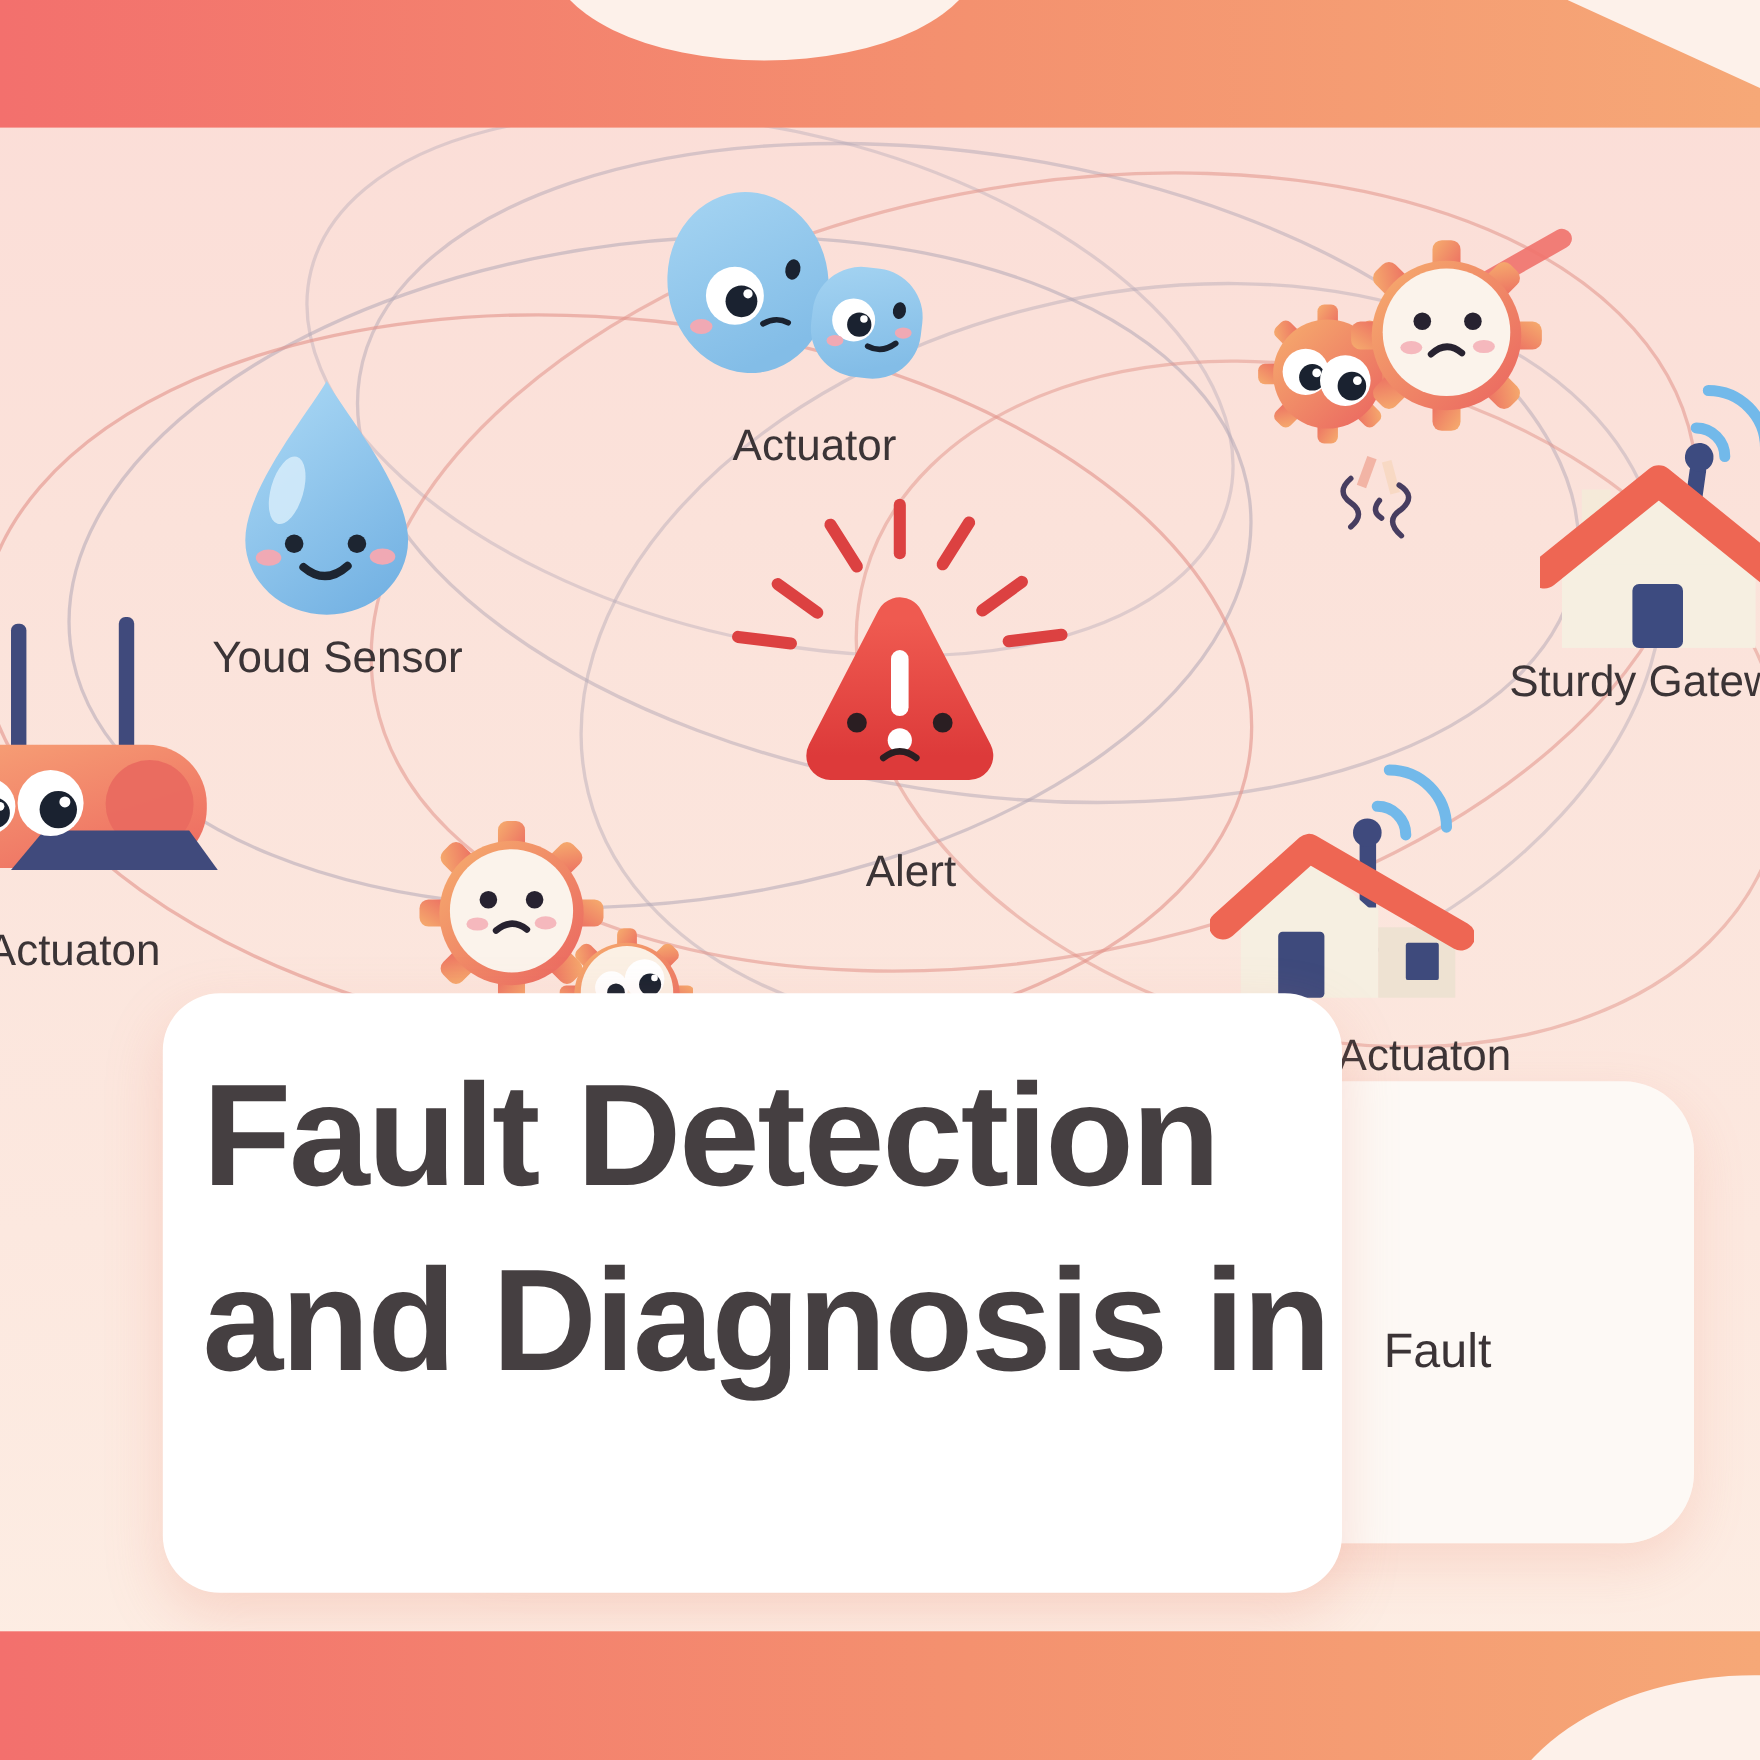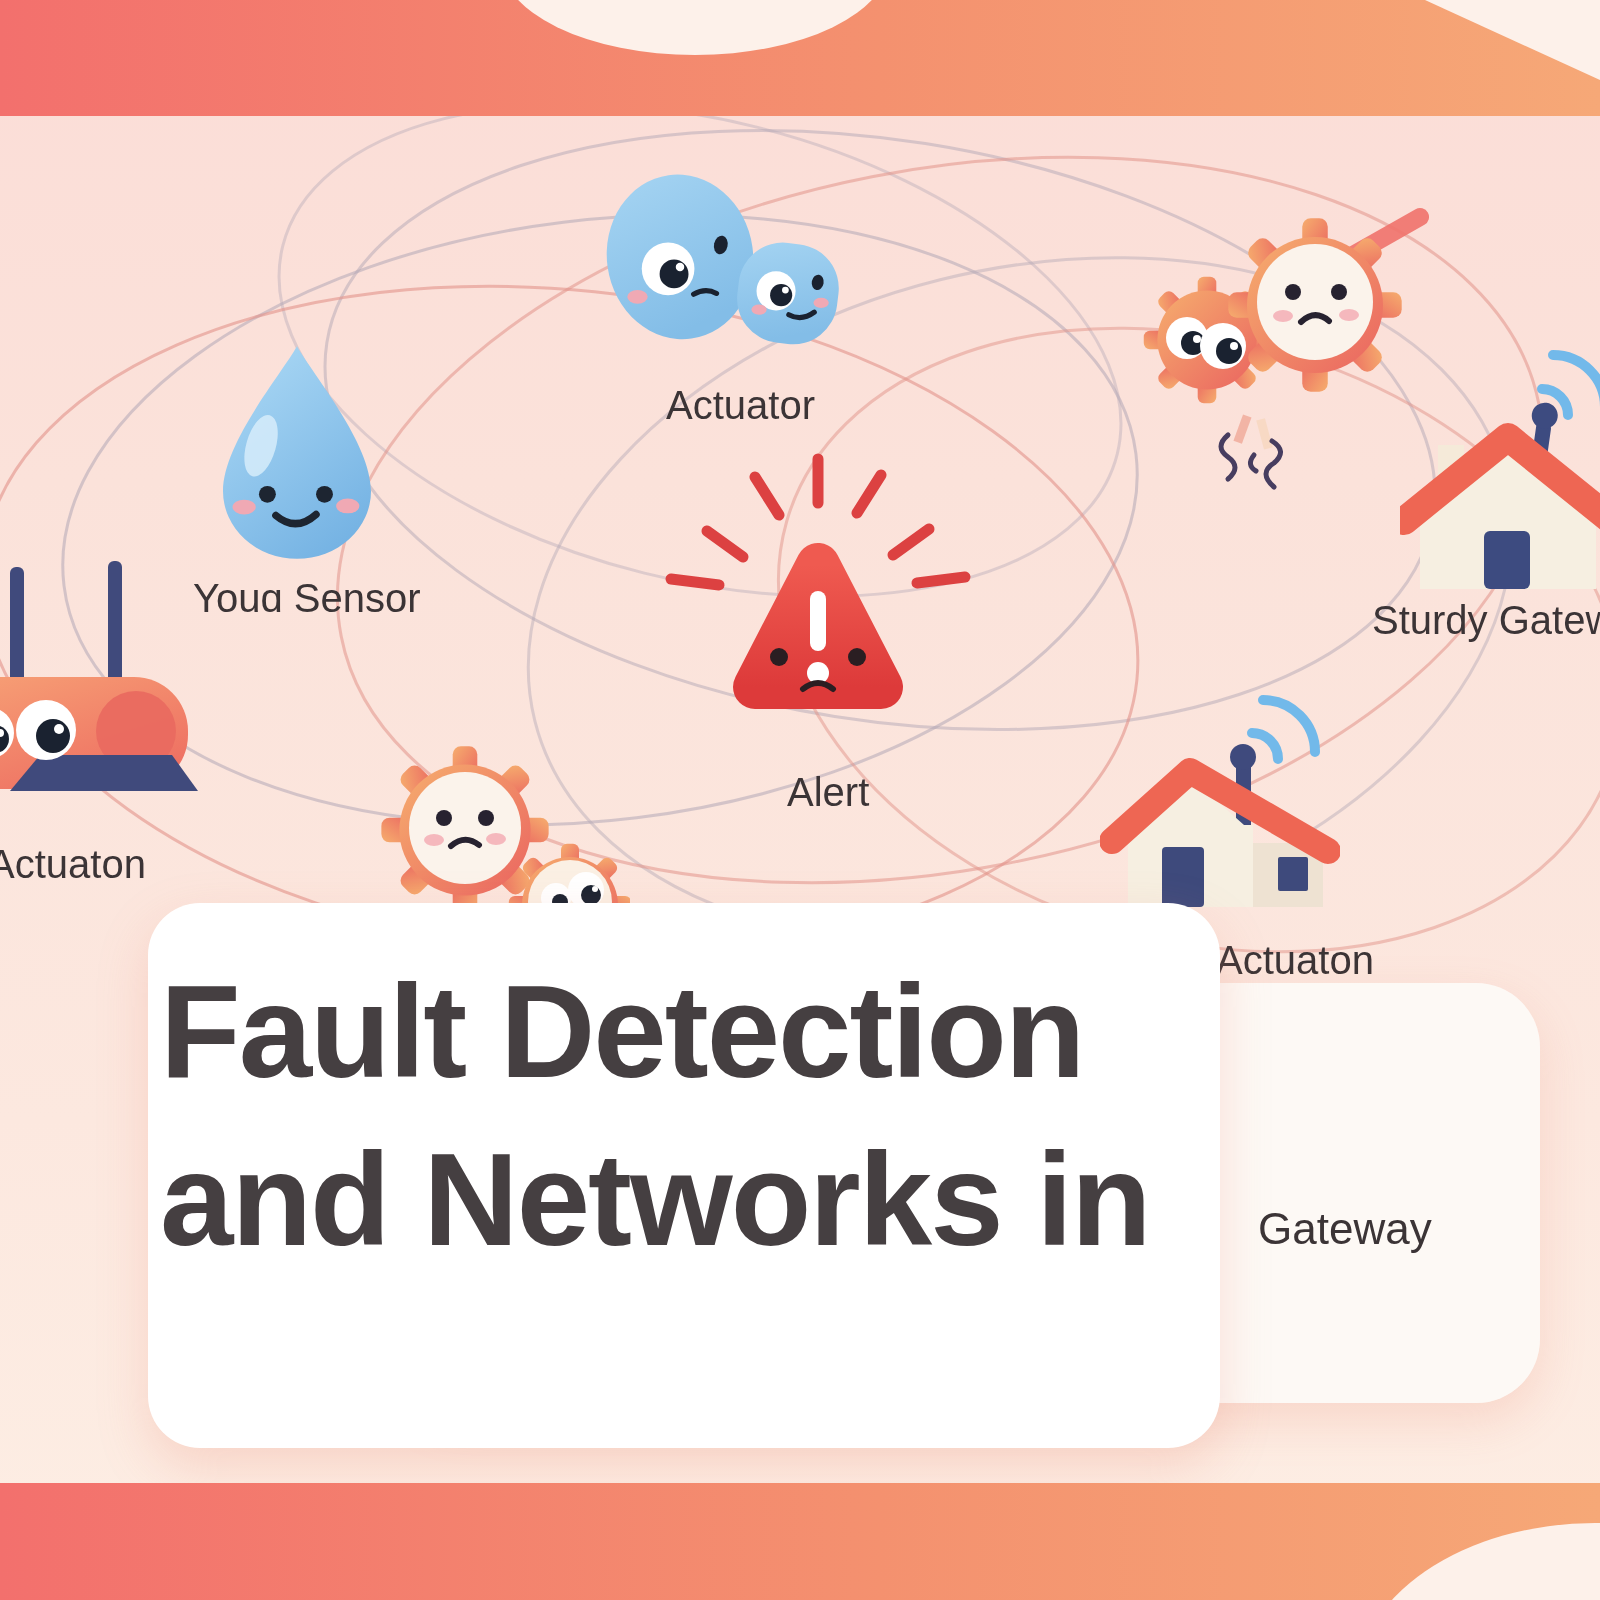--- a/index.html
+++ b/index.html
@@ -29,21 +29,21 @@
     background:rgba(253,249,246,0.97);z-index:4;
     box-shadow:0 18px 45px rgba(235,140,120,0.22);
   }
   .supply-label{z-index:5;font-size:44px;}
   .title-card{
     left:148px;top:903px;width:1072px;height:545px;border-radius:52px;
     background:#ffffff;z-index:6;
     box-shadow:0 20px 50px rgba(235,140,120,0.25);
   }
   .title{
-    left:160px;top:948px;z-index:7;color:#453f41;
+    left:184px;top:948px;z-index:7;color:#453f41;
     font-size:132px;line-height:168px;font-weight:bold;letter-spacing:-2px;
     white-space:nowrap;
   }
 </style>
 </head>
 <body>
 
 <div id="stage">
 
   <svg width="0" height="0" style="position:absolute" aria-hidden="true">
@@ -231,26 +231,26 @@
     <path d="M28 168 L90 112 L153 168 Z" fill="#f6efe1"></path>
     <rect x="28" y="160" width="125" height="82" fill="#f6efe1"></rect>
     <rect x="153" y="178" width="70" height="64" fill="#eee2d2"></rect>
     <path d="M12 176 L90 106 L228 186" stroke="#ee6653" stroke-width="26" stroke-linecap="round" stroke-linejoin="round" fill="none"></path>
     <rect x="62" y="182" width="42" height="60" rx="4" fill="#3e4a7c"></rect>
     <rect x="178" y="192" width="30" height="34" rx="2" fill="#3e4a7c"></rect>
   </svg>
   <div class="abs node-label" style="left:1216px;top:938px">Actuaton</div>
 
   <div class="abs back-card"></div>
-  <div class="abs node-label supply-label" style="left:1258px;top:1204px">Gateway</div>
+  <div class="abs node-label supply-label" style="left:1258px;top:1204px">Fault</div>
 
   <div class="abs title-card"></div>
   <div class="abs title">
     <div>Fault Detection</div>
-    <div>and Networks in</div>
+    <div>and Diagnosis in</div>
   </div>
 
   <div class="abs band band-top">
     <div class="abs notch"></div>
     <div class="abs wedge"></div>
   </div>
   <div class="abs band band-bottom">
     <div class="abs blobcut"></div>
   </div>
 

